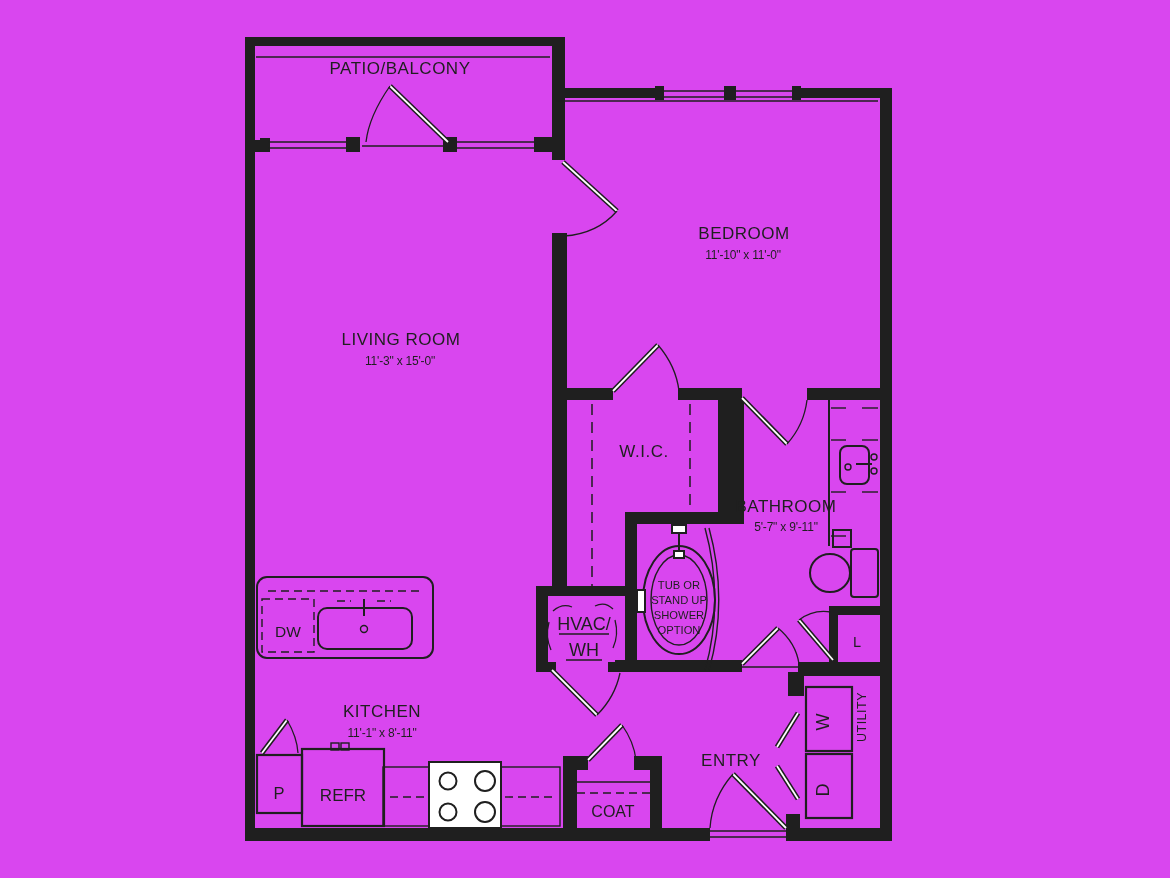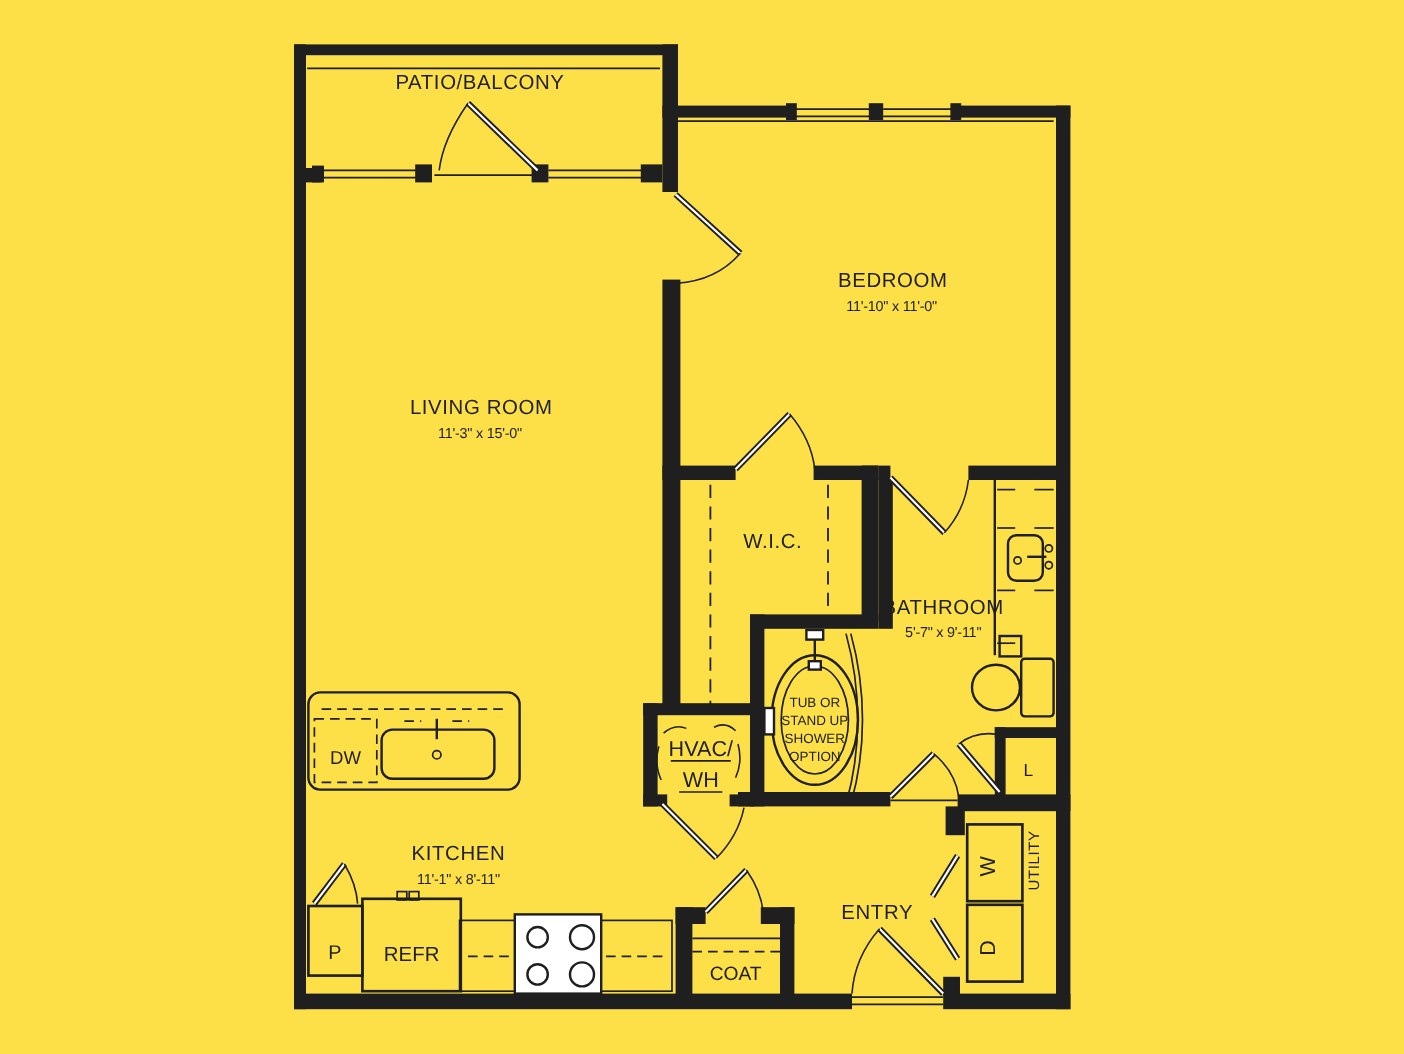--- a/index.html
+++ b/index.html
@@ -1,16 +1,16 @@
 <!DOCTYPE html>
 <html><head>
 <meta charset="utf-8">
 <style>
   html,body{margin:0;padding:0;background:#ffffff;}
-  .stage{position:relative;width:1170px;height:878px;background:#fde047;overflow:hidden;}
+  .stage{position:relative;width:1170px;height:878px;background:#d946ef;overflow:hidden;}
   .w{fill:#1f1f1f;}
   .tl{stroke:#1f1f1f;stroke-width:1.4;fill:none;}
   .t2{stroke:#1f1f1f;stroke-width:2;fill:none;}
   .t22{stroke:#1f1f1f;stroke-width:2.2;fill:none;}
   .fixW{fill:#ffffff;stroke:#1f1f1f;stroke-width:2;}
   .leafB{stroke:#1f1f1f;stroke-width:5;stroke-linecap:butt;}
   .leafW{stroke:#ffffff;stroke-width:1.8;stroke-linecap:butt;}
   .arc{stroke:#1f1f1f;stroke-width:1.3;fill:none;}
   .dash{stroke:#1f1f1f;stroke-width:1.5;fill:none;stroke-dasharray:11 7;}
   .dashf{stroke:#1f1f1f;stroke-width:1.4;fill:none;stroke-dasharray:8 5;}

